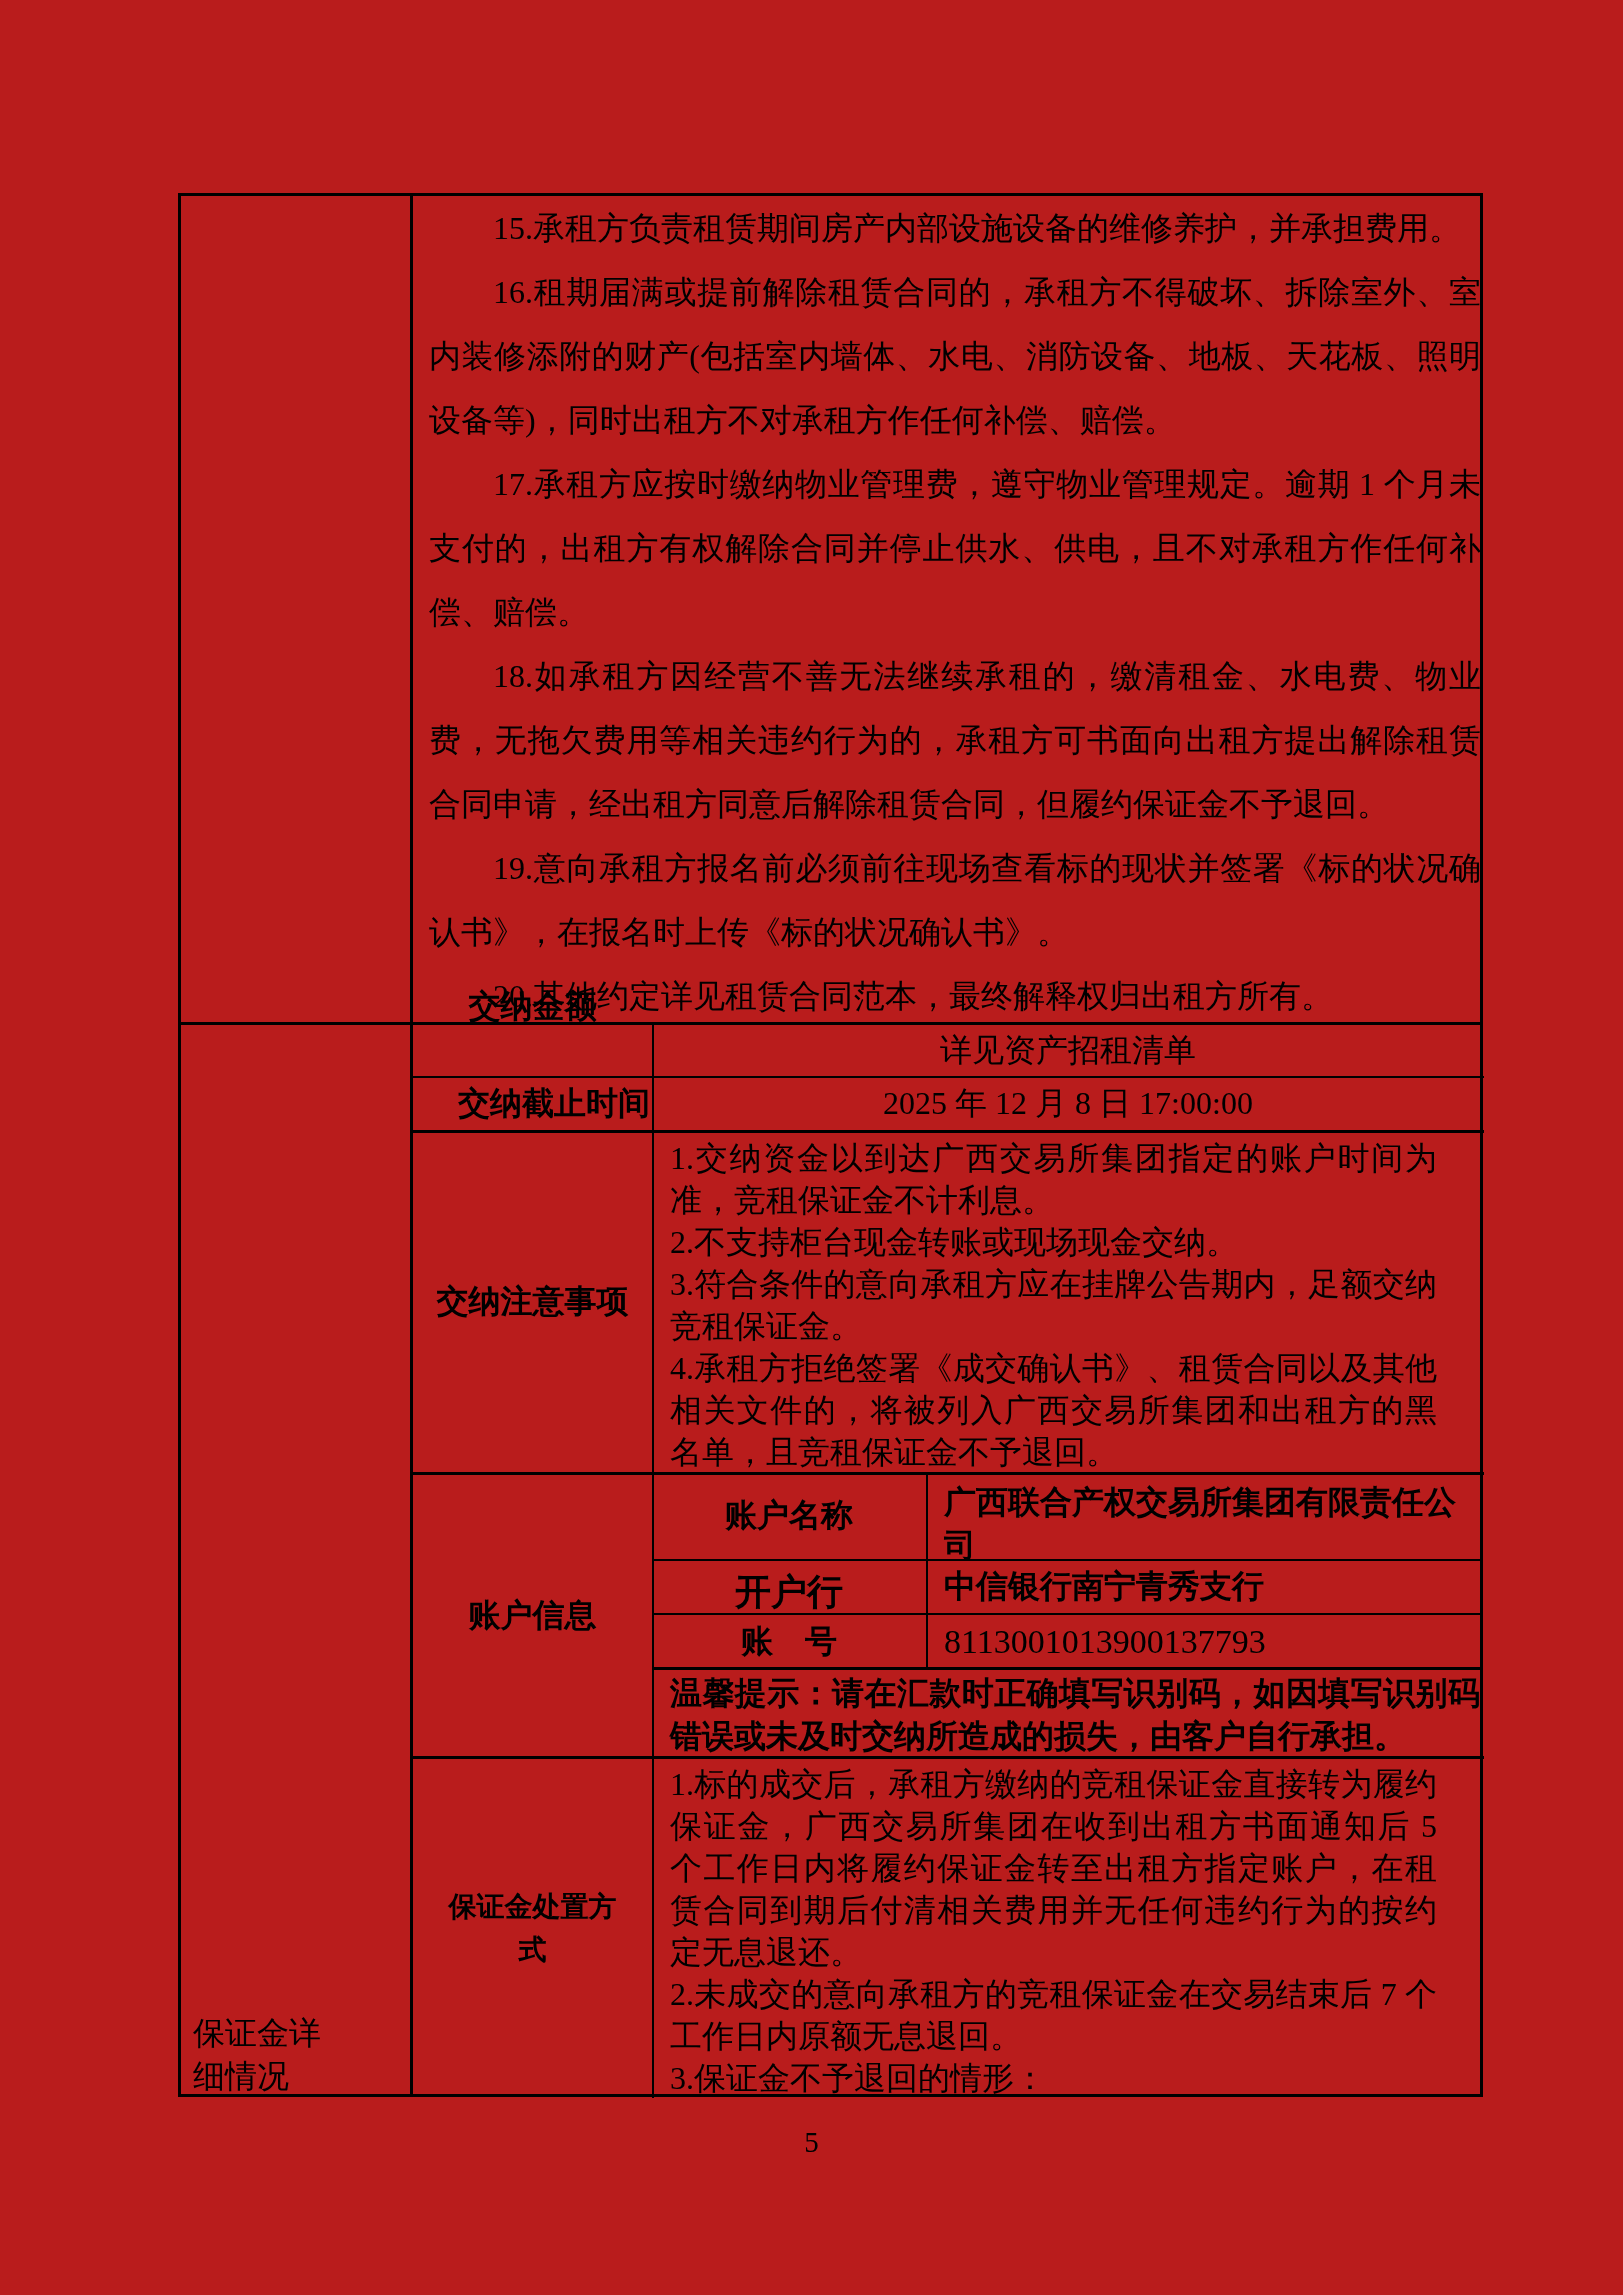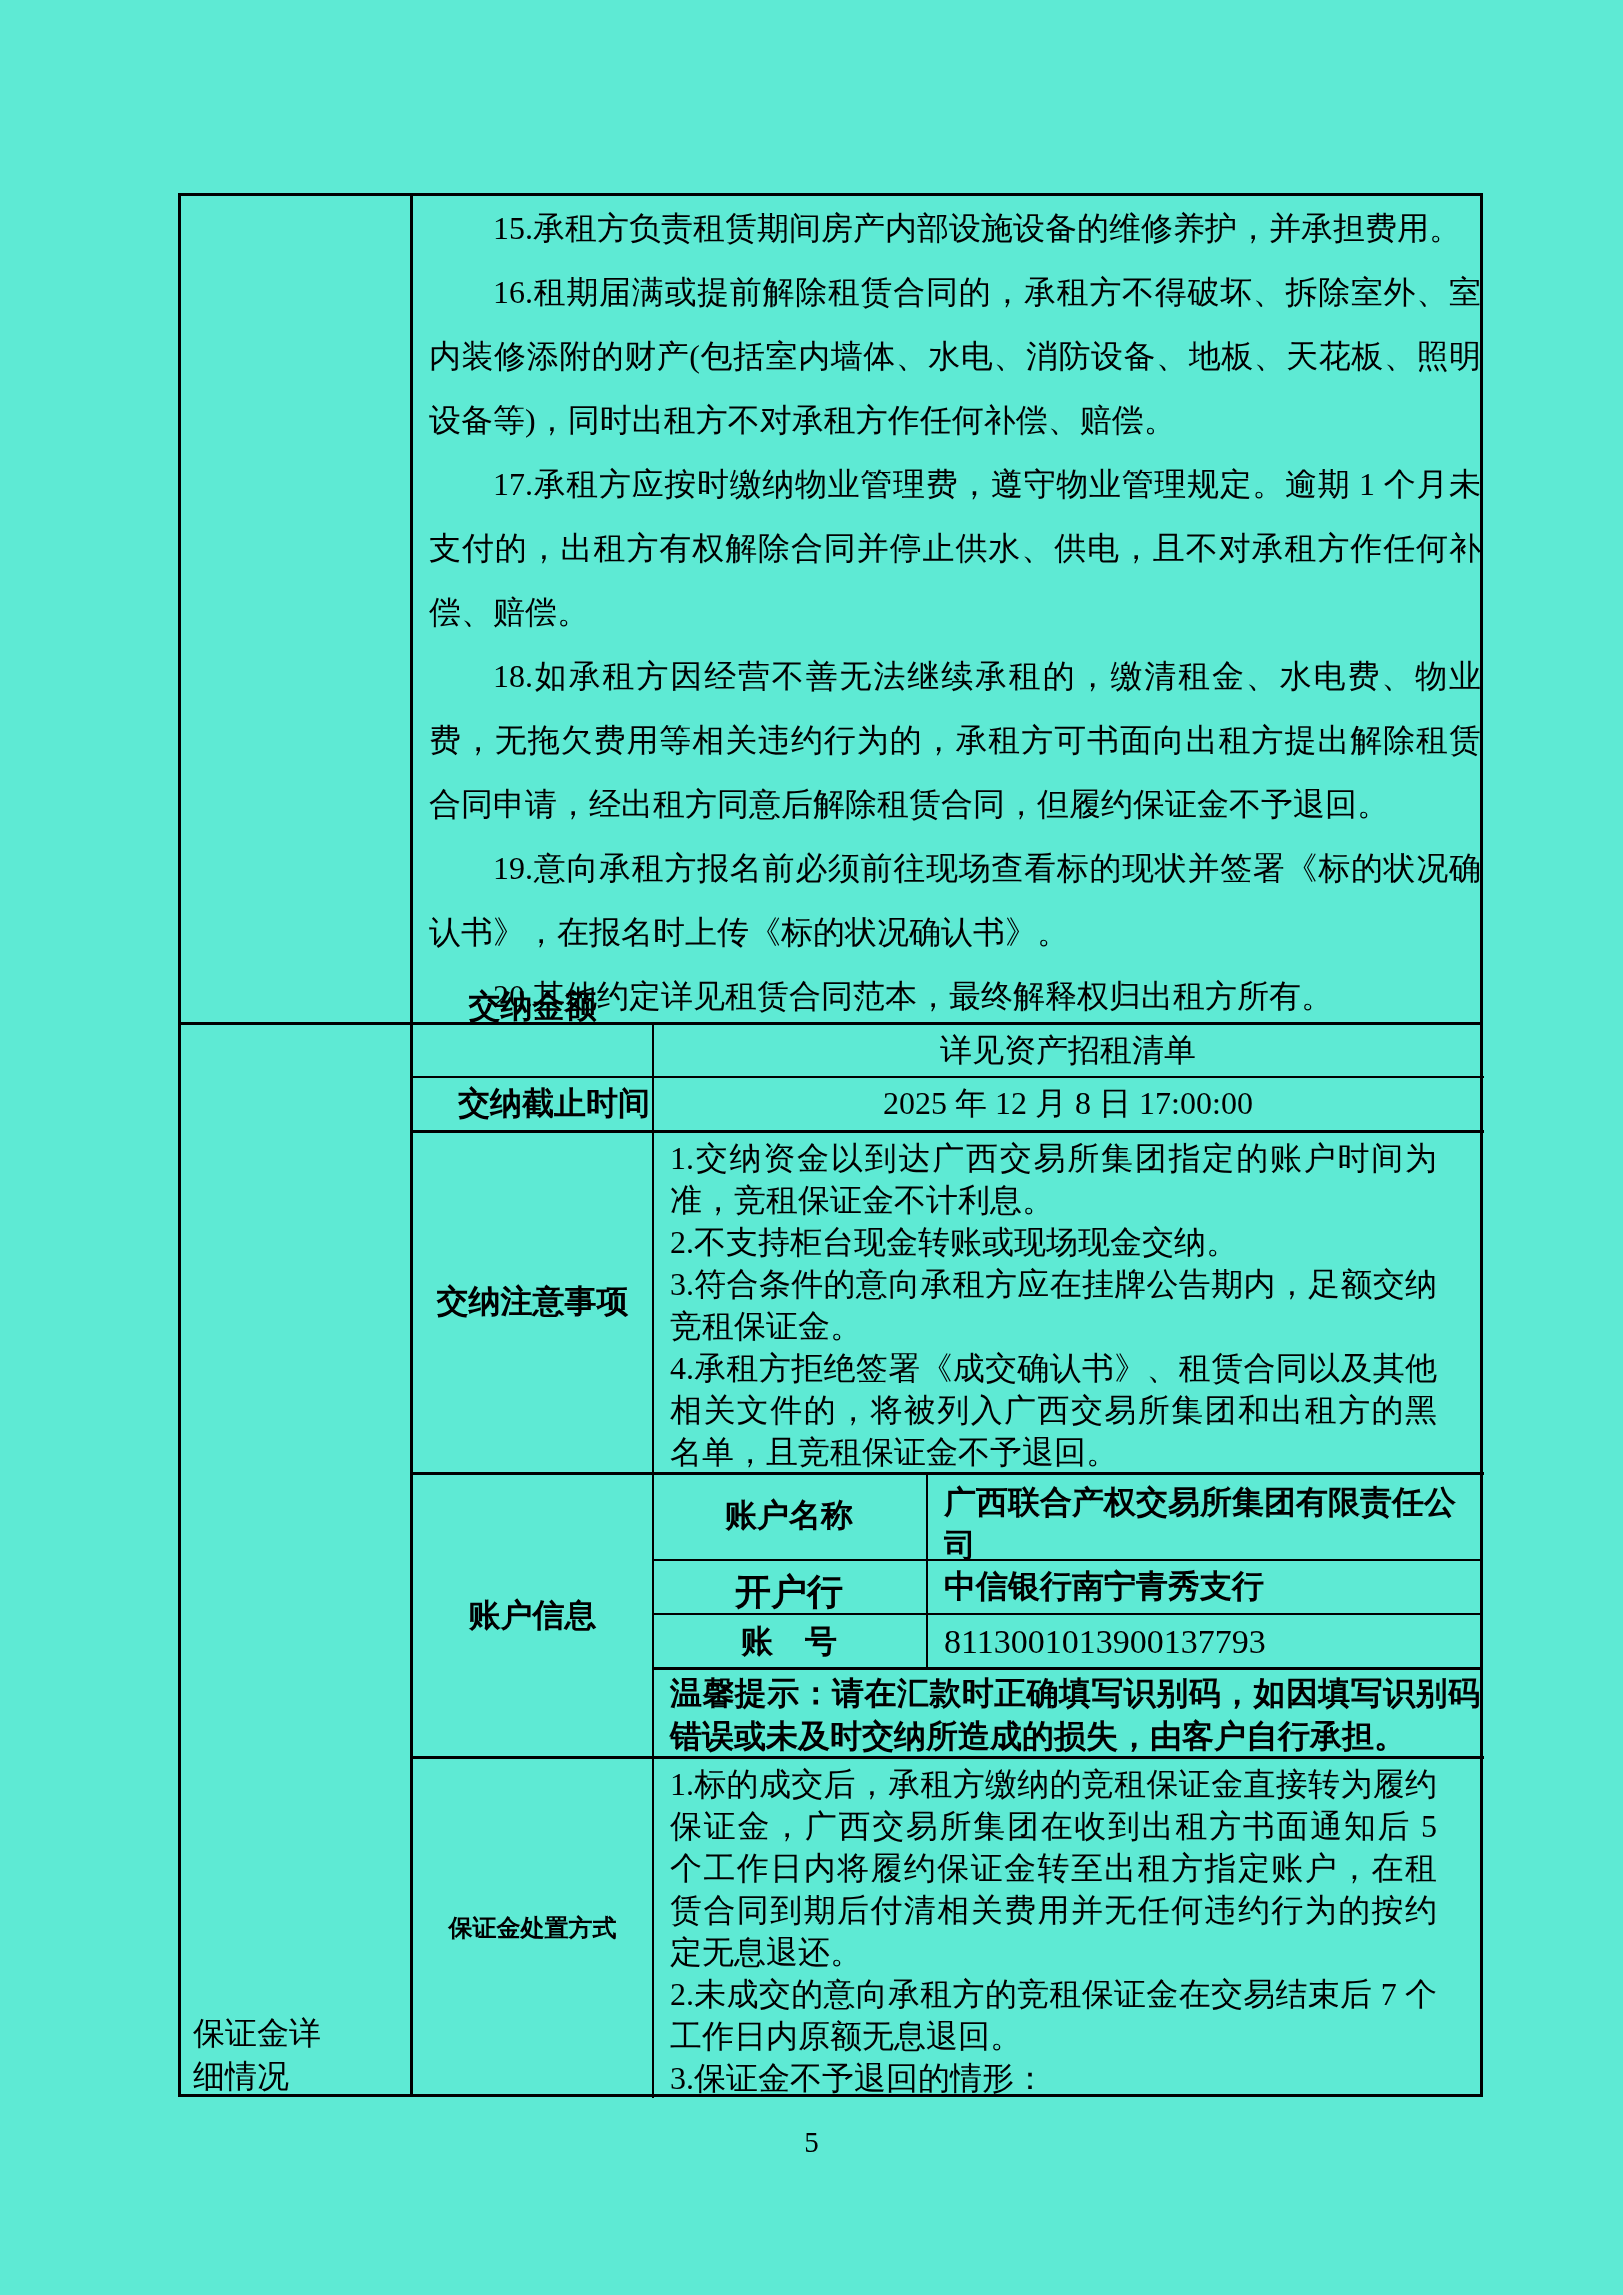--- a/index.html
+++ b/index.html
@@ -4,21 +4,21 @@
 <style>
   html, body {
     margin: 0;
     padding: 0;
     background: #ffffff;
   }
   .page {
     position: relative;
     width: 1623px;
     height: 2295px;
-    background: #5eead4;
+    background: #b91c1c;
     color: #000000;
     font-family: "Liberation Serif", "DejaVu Serif", serif;
     overflow: hidden;
   }
   
   .frame {
     position: absolute;
     left: 178px; top: 193px;
     width: 1305px; height: 1904px;
     border: 3.6px solid #000;
@@ -78,21 +78,21 @@
   
   .lbl-amount   { left: 411px;  top: 980px; width: 243px;  height: 53px; font-size: 32px; }
   .val-amount   { left: 653px; top: 1024px; width: 830px; height: 53px; font-size: 32px; }
   .lbl-deadline { left: 411px;  top: 1078px; width: 286px;  height: 52px; font-size: 32px; }
   .val-deadline { left: 653px; top: 1078px; width: 830px; height: 52px; font-size: 32px; }
   .lbl-notice   { left: 411px;  top: 1132px; width: 243px;  height: 339px; font-size: 32px; }
   .lbl-account  { left: 411px;  top: 1475px; width: 243px;  height: 281px; font-size: 32px; }
   .lbl-name     { left: 653px; top: 1473px; width: 272px;  height: 86px; font-size: 32px; }
   .lbl-bank     { left: 653px; top: 1561px; width: 272px;  height: 63px; font-size: 36px; }
   .lbl-number   { left: 653px; top: 1616px; width: 272px;  height: 51px; font-size: 32px; }
-  .lbl-disposal { left: 411px;  top: 1759px; width: 243px;  height: 338px; font-size: 24px; }
+  .lbl-disposal { left: 411px;  top: 1759px; width: 243px;  height: 338px; font-size: 28px; }
   .lbl-disposal .inner { width: 169px; line-height: 43px; text-align: center; }
 
   
   .list-cell p { margin: 0; line-height: 42px; text-align: justify; }
   .notice-list {
     left: 670px; top: 1137px;
     width: 767px; height: 333px;
     font-size: 32px;
   }
   .disposal-list {

